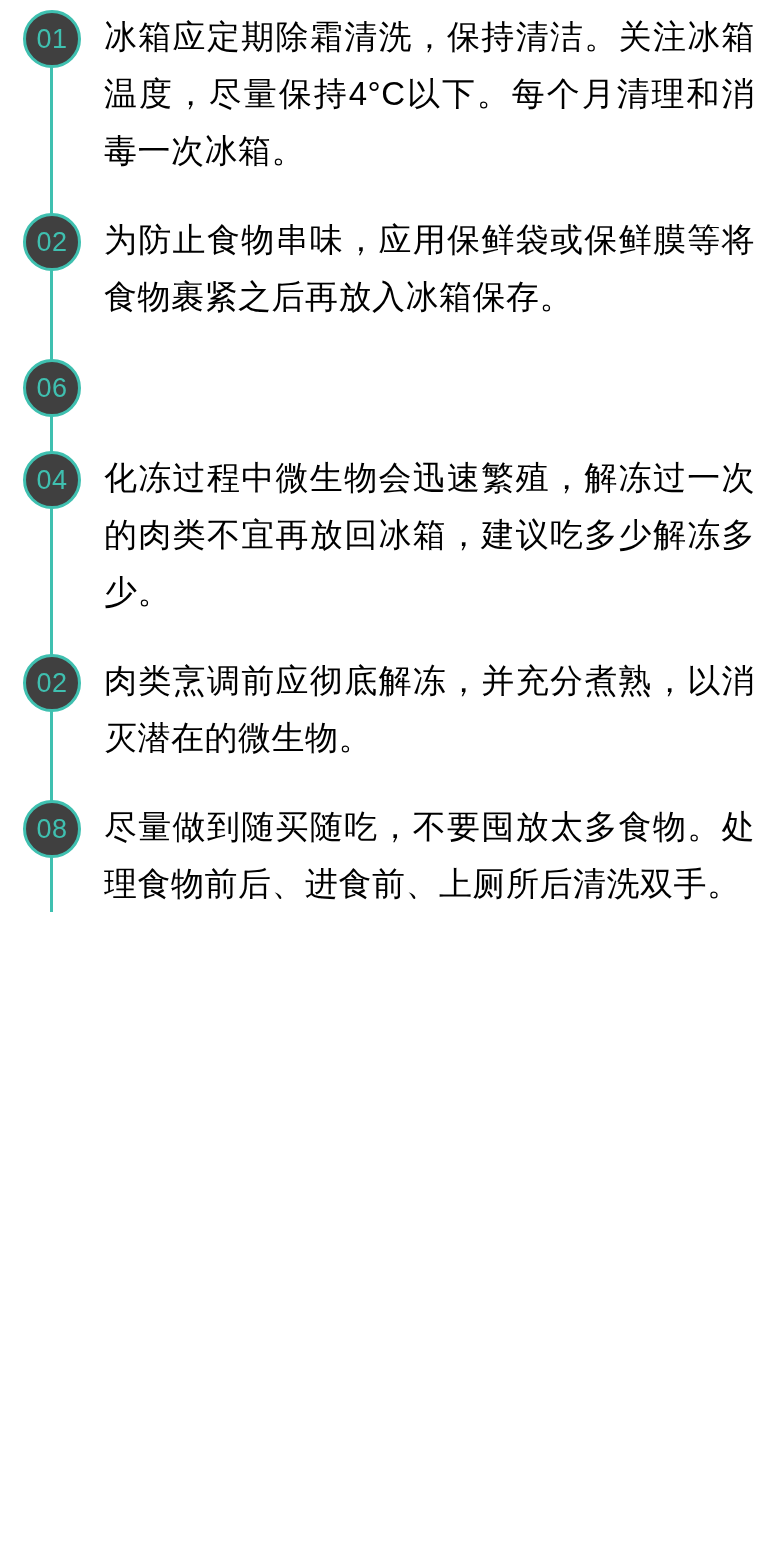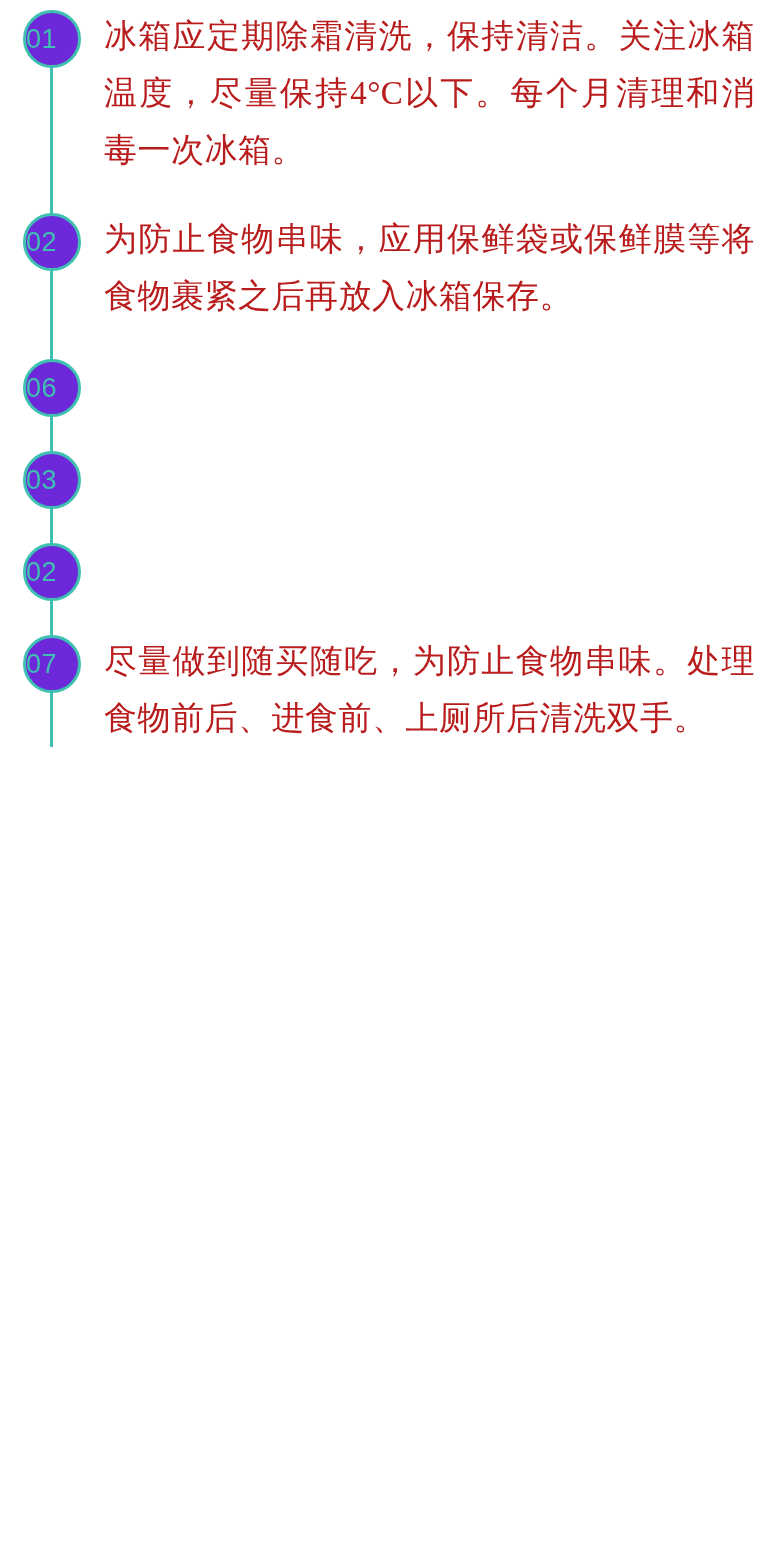--- a/index.html
+++ b/index.html
@@ -48,38 +48,39 @@
     padding-top: 4px;
   }
 
   .badge {
     position: relative;
     z-index: 2;
     width: 58px;
     height: 58px;
     border-radius: 50%;
     border: 3px solid #3fc0b0;
-    background: #6d28d9;
+    background: #404040;
     color: #3fc0b0;
     font-size: 27px;
     line-height: 52px;
+    text-align: center;
     letter-spacing: 0.5px;
     font-family: "Liberation Sans", "DejaVu Sans", sans-serif;
   }
 
   .tip-text {
     flex: 1 1 auto;
     font-size: 33px;
     line-height: 57px;
-    color: #b91c1c;
+    color: #000000;
     letter-spacing: 0.5px;
     padding-top: 2px;
     text-align: justify;
     word-break: break-all;
-    font-family: Liberation Serif, serif;
+    font-family: Liberation Sans, sans-serif;
   }
 </style>
 </head>
 <body>
 
 <div id="tip-list">
   <div class="timeline-rail"></div>
 
   <div class="tip-row">
     <div class="badge-col">
@@ -96,30 +97,32 @@
   </div>
 
   <div class="tip-row">
     <div class="badge-col">
       <div class="badge">06</div>
     </div>
   </div>
 
   <div class="tip-row">
     <div class="badge-col">
-      <div class="badge">03</div>
+      <div class="badge">04</div>
     </div>
+    <div class="tip-text">化冻过程中微生物会迅速繁殖，解冻过一次的肉类不宜再放回冰箱，建议吃多少解冻多少。</div>
   </div>
 
   <div class="tip-row">
     <div class="badge-col">
       <div class="badge">02</div>
     </div>
+    <div class="tip-text">肉类烹调前应彻底解冻，并充分煮熟，以消灭潜在的微生物。</div>
   </div>
 
 
   <div class="tip-row">
     <div class="badge-col">
-      <div class="badge">07</div>
+      <div class="badge">08</div>
     </div>
-    <div class="tip-text">尽量做到随买随吃，为防止食物串味。处理食物前后、进食前、上厕所后清洗双手。</div>
+    <div class="tip-text">尽量做到随买随吃，不要囤放太多食物。处理食物前后、进食前、上厕所后清洗双手。</div>
   </div>
 </div>
 
 </body></html>

